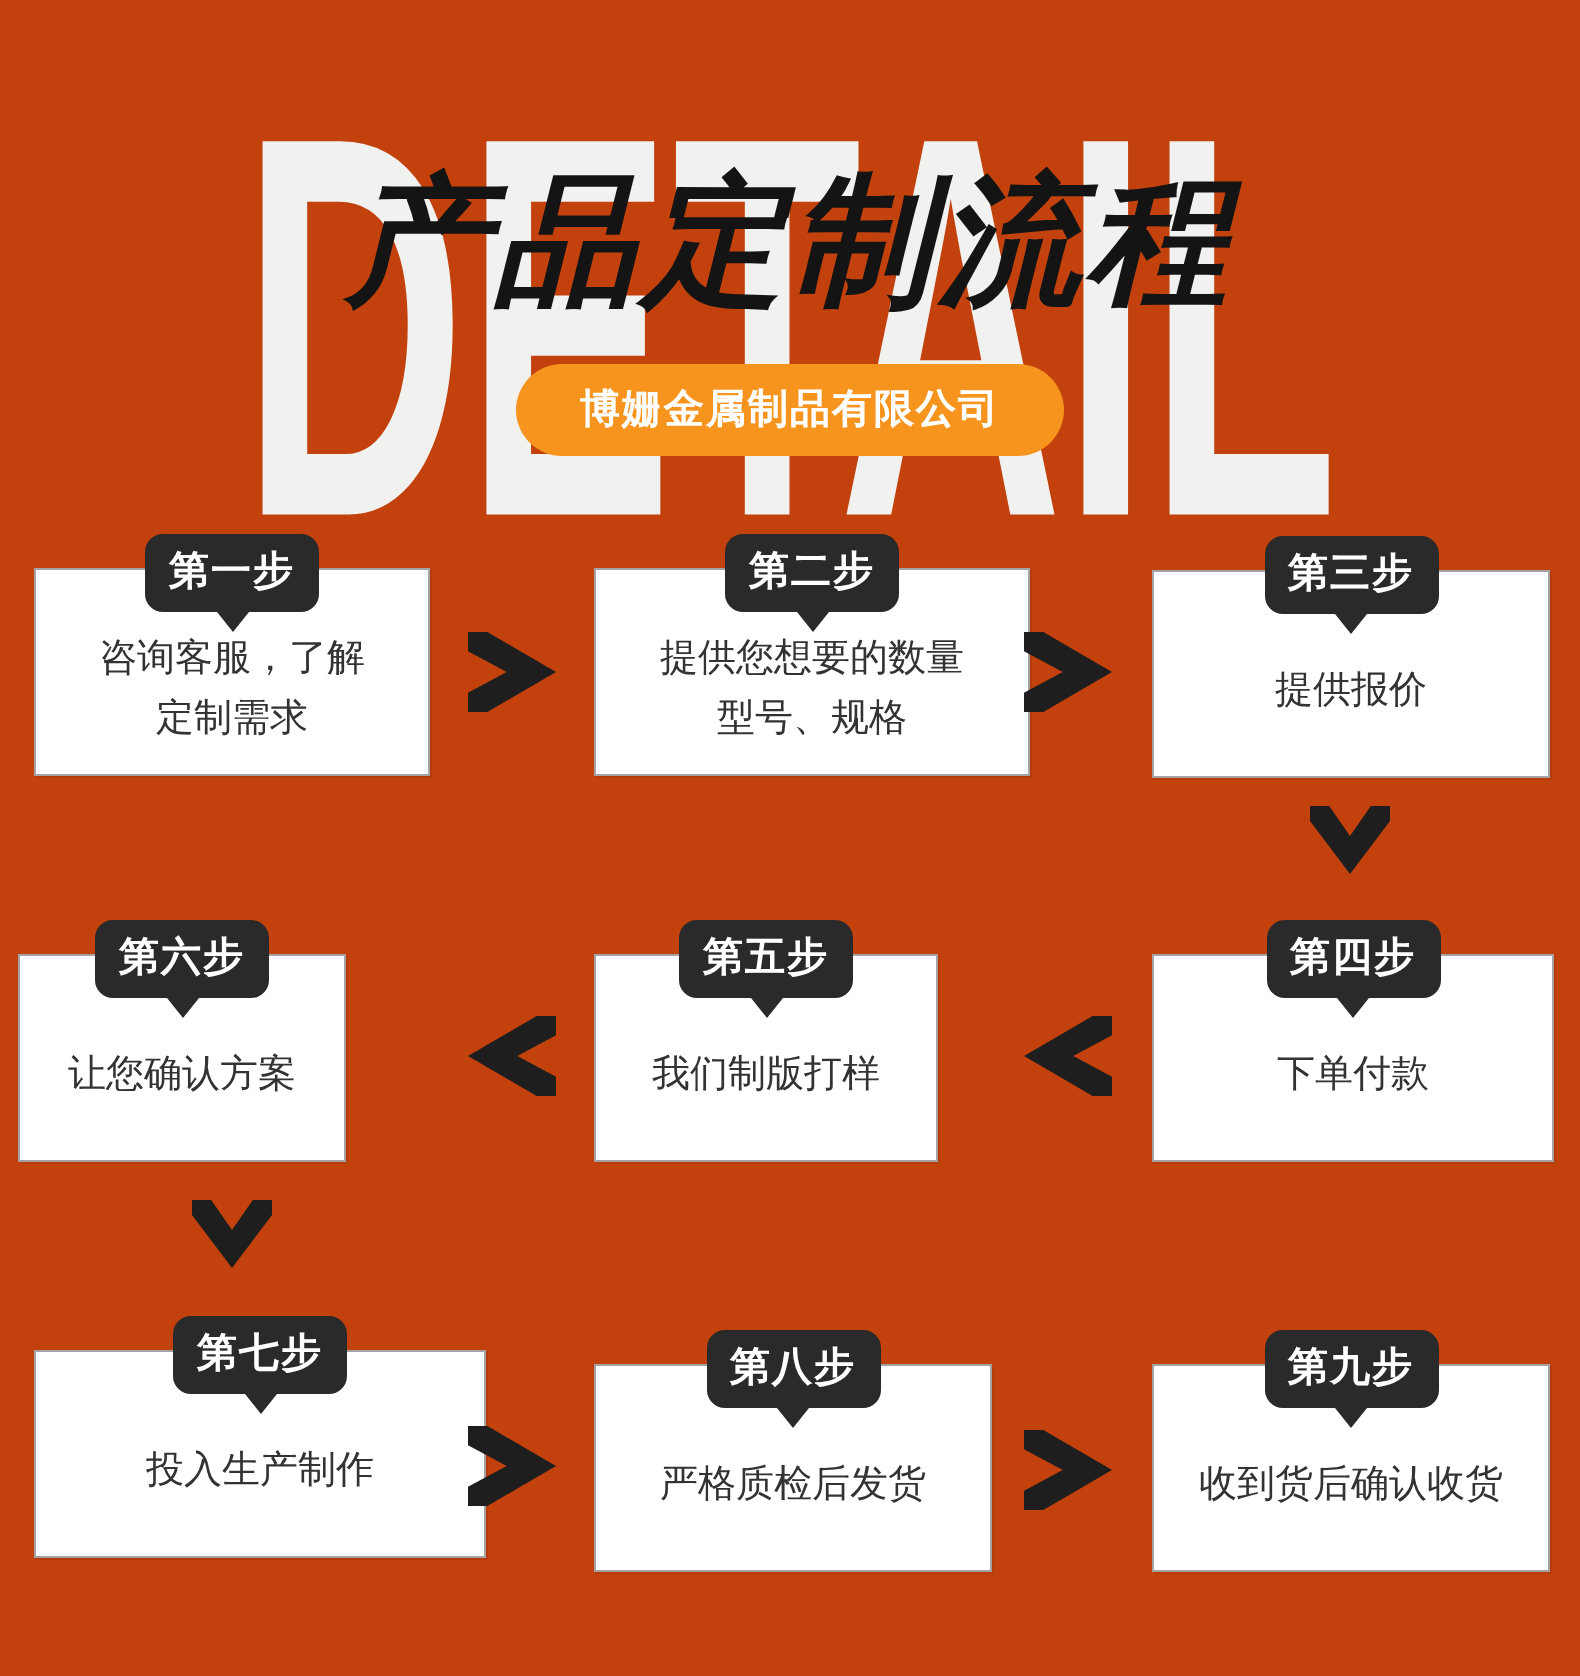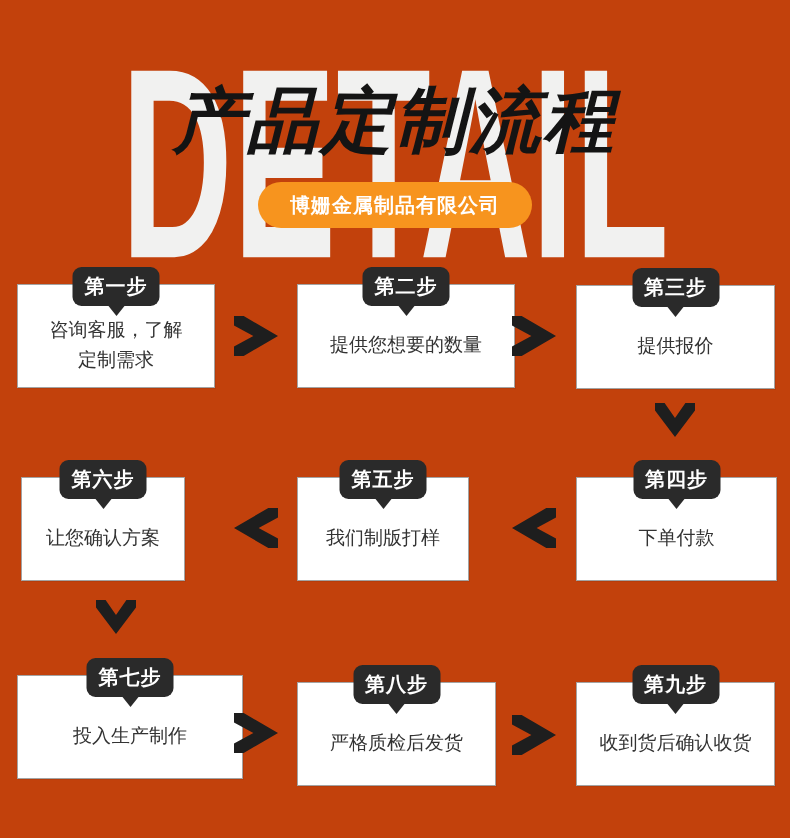--- a/index.html
+++ b/index.html
@@ -41,21 +41,21 @@
   .badge::after{
     content:"";position:absolute;top:100%;left:50%;transform:translateX(-50%);
     border-left:8px solid transparent;border-right:8px solid transparent;
     border-top:10px solid #2a2a2a;width:0;height:0;
   }
   .s1{left:17px; top:284px;width:198px;height:104px;}
   .s2{left:297px;top:284px;width:218px;height:104px;}
   .s3{left:576px;top:285px;width:199px;height:104px;}
   .s4{left:576px;top:477px;width:201px;height:104px;}
   .s5{left:297px;top:477px;width:172px;height:104px;}
-  .s6{left:21px; top:477px;width:164px;height:104px;}
+  .s6{left:9px; top:477px;width:164px;height:104px;}
   .s7{left:17px; top:675px;width:226px;height:104px;}
   .s8{left:297px;top:682px;width:199px;height:104px;}
   .s9{left:576px;top:682px;width:199px;height:104px;}
   
   .chev{position:absolute;background:#1e1e1e;z-index:1;}
   .chev.right{
     width:44px;height:40px;
     clip-path:polygon(0 0,22% 0,100% 50%,22% 100%,0 100%,0 76%,44% 50%,0 24%);
   }
   .chev.left{
@@ -88,20 +88,21 @@
     <div class="badge">第一步</div>
     <div class="box">
       <div class="line">咨询客服，了解</div>
       <div class="line">定制需求</div>
     </div>
   </div>
   <div class="step s2">
     <div class="badge">第二步</div>
     <div class="box">
       <div class="line">提供您想要的数量</div>
+      <div class="line">型号、规格</div>
     </div>
   </div>
   <div class="step s3">
     <div class="badge">第三步</div>
     <div class="box">
       <div class="line">提供报价</div>
     </div>
   </div>
 
   <div class="step s4">

